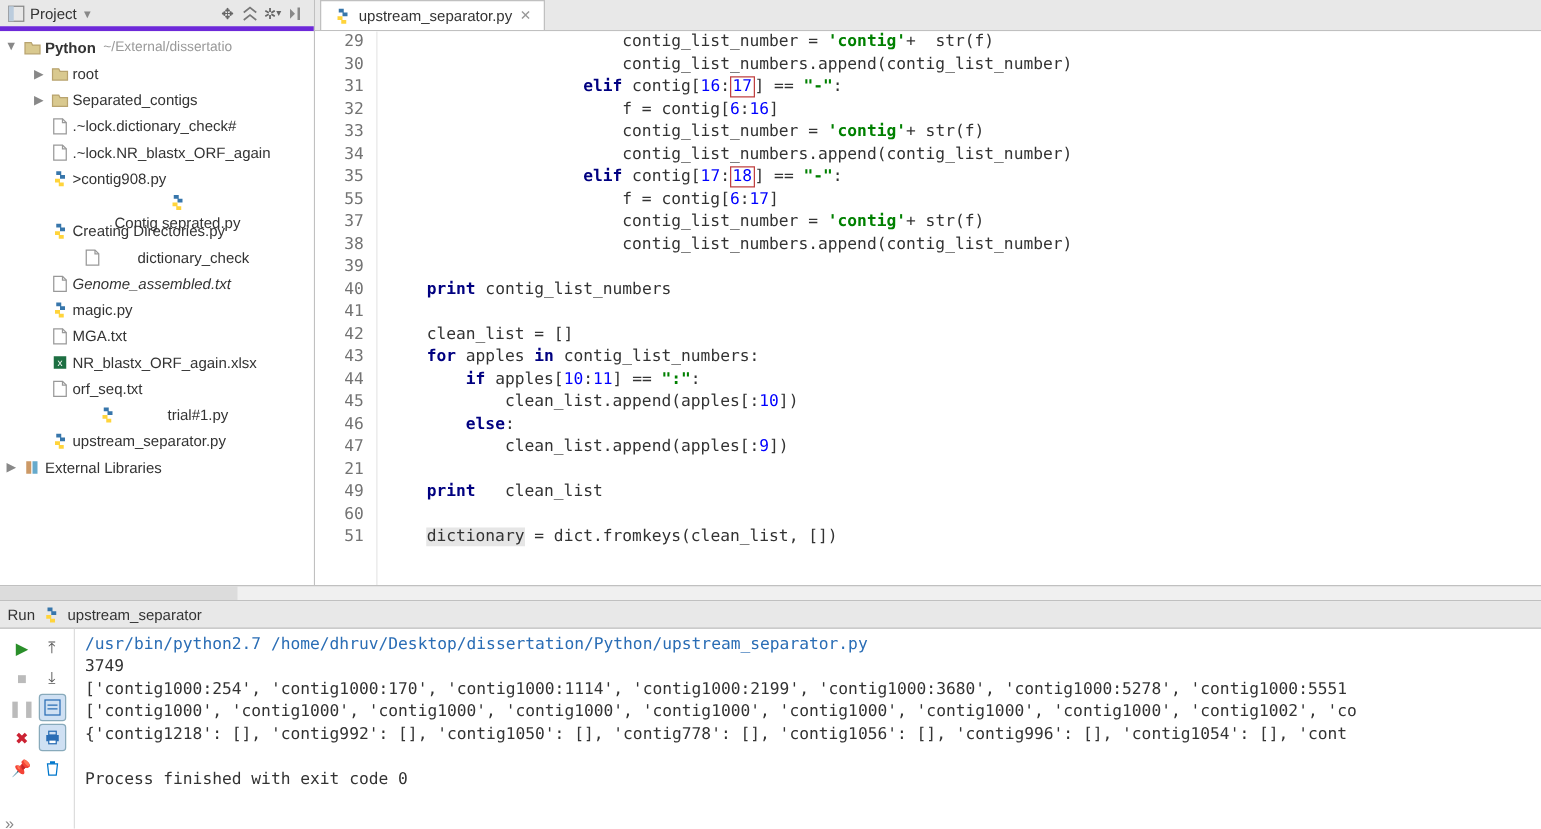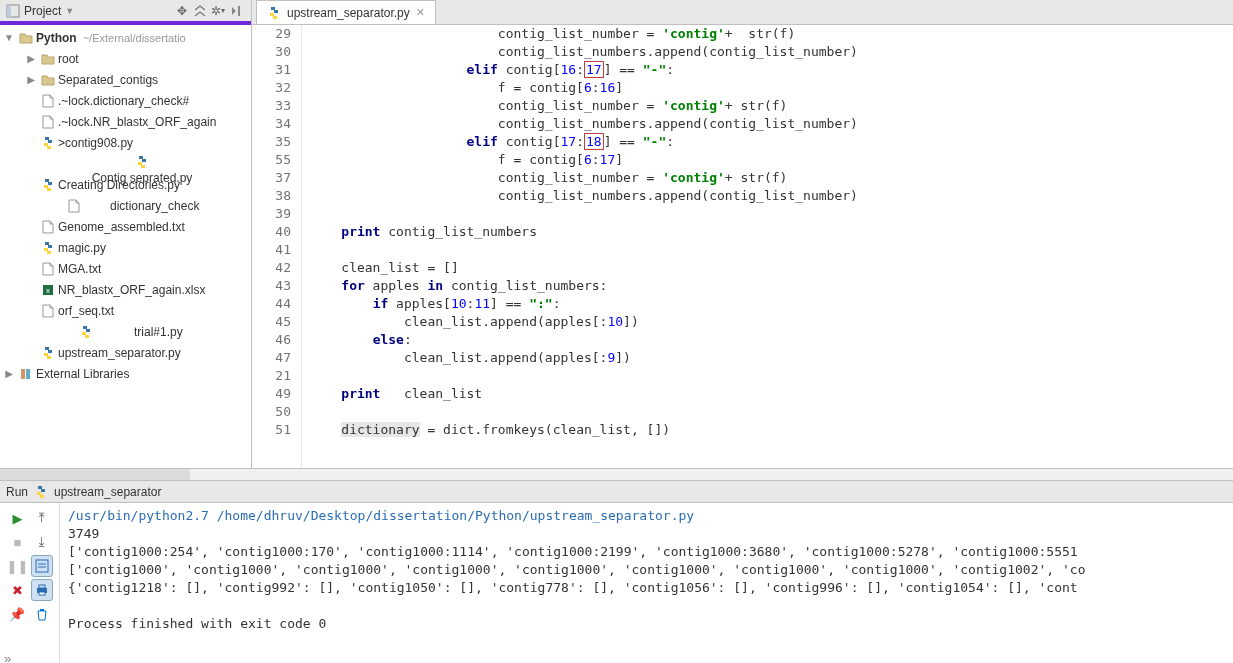--- a/index.html
+++ b/index.html
@@ -162,21 +162,21 @@
           <div class="tree-row" style="padding-left: 24px; gap: 28px;">
             <span class="chev"></span>
             <span class="icon">
               <svg width="12" height="14" viewBox="0 0 12 14">
                 <path d="M1 1h7l3 3v9H1z" fill="#fff" stroke="#999"></path>
                 <path d="M8 1v3h3" fill="none" stroke="#999"></path>
               </svg>
             </span>
             <span>dictionary_check</span>
           </div>
-          <div class="tree-row" style="padding-left: 24px;">
+          <div class="tree-row" style="padding-left: 24px; font-style: italic;">
             <span class="chev"></span>
             <span class="icon">
               <svg width="12" height="14" viewBox="0 0 12 14">
                 <path d="M1 1h7l3 3v9H1z" fill="#fff" stroke="#999"></path>
                 <path d="M8 1v3h3" fill="none" stroke="#999"></path>
               </svg>
             </span>
             <span>Genome_assembled.txt</span>
           </div>
           <div class="tree-row" style="padding-left: 24px;">
@@ -281,21 +281,21 @@
             <div>40</div>
             <div>41</div>
             <div>42</div>
             <div>43</div>
             <div>44</div>
             <div>45</div>
             <div>46</div>
             <div>47</div>
             <div>21</div>
             <div>49</div>
-            <div>50</div>
+            <div>60</div>
             <div>51</div>
           </div>
       <div class="code-lines" id="code"><div class="line">                        contig_list_number = <span class="str">'contig'</span>+  str(f)</div><div class="line">                        contig_list_numbers.append(contig_list_number)</div><div class="line">                    <span class="kw">elif</span> contig[<span class="num">16</span>:<span class="num err-box">17</span>] == <span class="str">"-"</span>:</div><div class="line">                        f = contig[<span class="num">6</span>:<span class="num">16</span>]</div><div class="line">                        contig_list_number = <span class="str">'contig'</span>+ str(f)</div><div class="line">                        contig_list_numbers.append(contig_list_number)</div><div class="line">                    <span class="kw">elif</span> contig[<span class="num">17</span>:<span class="num err-box">18</span>] == <span class="str">"-"</span>:</div><div class="line">                        f = contig[<span class="num">6</span>:<span class="num">17</span>]</div><div class="line">                        contig_list_number = <span class="str">'contig'</span>+ str(f)</div><div class="line">                        contig_list_numbers.append(contig_list_number)</div><div class="line">&nbsp;</div><div class="line">    <span class="kw">print</span> contig_list_numbers</div><div class="line">&nbsp;</div><div class="line">    clean_list = []</div><div class="line">    <span class="kw">for</span> apples <span class="kw">in</span> contig_list_numbers:</div><div class="line">        <span class="kw">if</span> apples[<span class="num">10</span>:<span class="num">11</span>] == <span class="str">":"</span>:</div><div class="line">            clean_list.append(apples[:<span class="num">10</span>])</div><div class="line">        <span class="kw">else</span>:</div><div class="line">            clean_list.append(apples[:<span class="num">9</span>])</div><div class="line">&nbsp;</div><div class="line">    <span class="kw">print</span>   clean_list</div><div class="line">&nbsp;</div><div class="line">    <span class="warn">dictionary</span> = dict.fromkeys(clean_list, [])</div></div>
     </div>
   </div>
  </div>
 
  <div class="tiny-divider"></div>
 
  <div class="run-panel">

